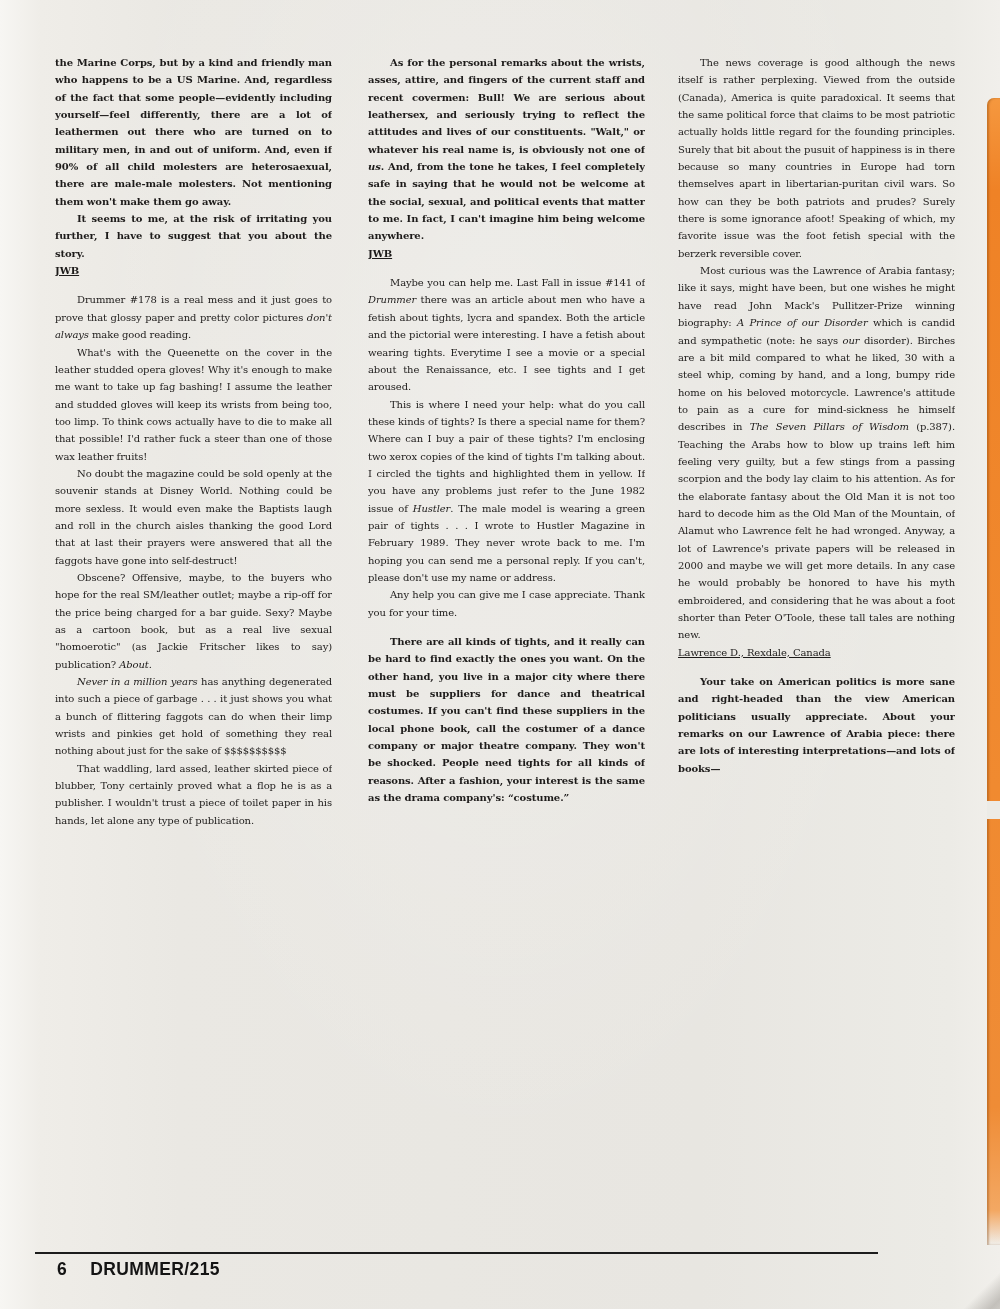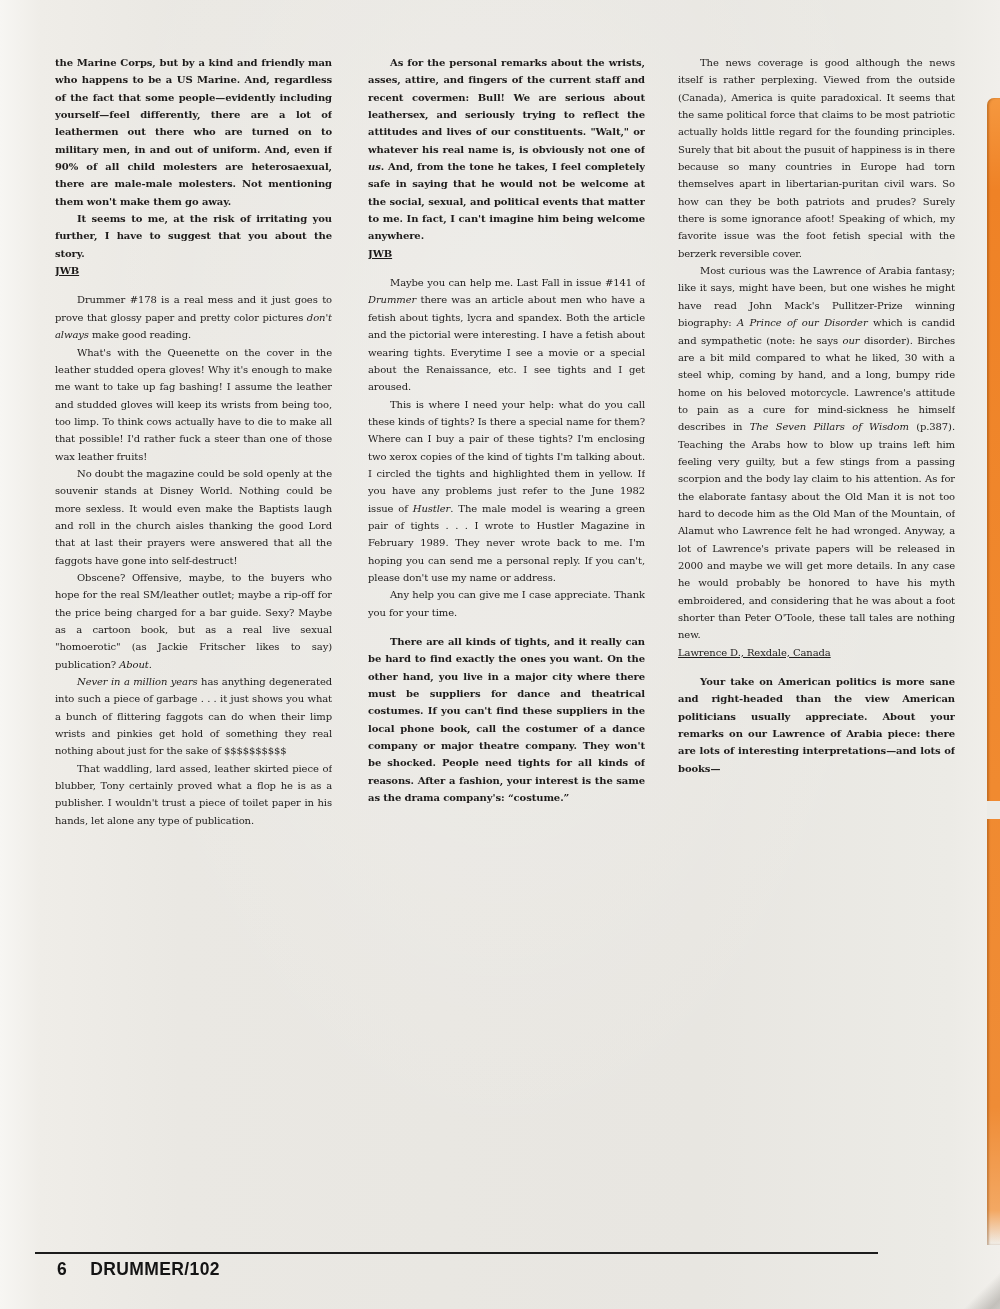--- a/index.html
+++ b/index.html
@@ -86,15 +86,15 @@
       <p class="para sig"><span>Lawrence D., Rexdale, Canada</span></p>
       <p class="para bold ind gap"><span>Your take on American politics is more sane and right-headed than the view American politicians usually appreciate.  About your remarks on our  Lawrence of Arabia piece:  there are lots of interesting interpretations—and lots of books—</span></p>
     </div>
 
   <div class="next-page-edge"></div>
   <div class="edge-notch"></div>
   <div class="corner-shadow"></div>
 
   <div class="footer-rule"></div>
   <div class="footer">
-    <span class="num">6</span><span>DRUMMER/102</span>
+    <span class="num">6</span><span>DRUMMER/215</span>
   </div>
 </div>
 
 </body></html>

